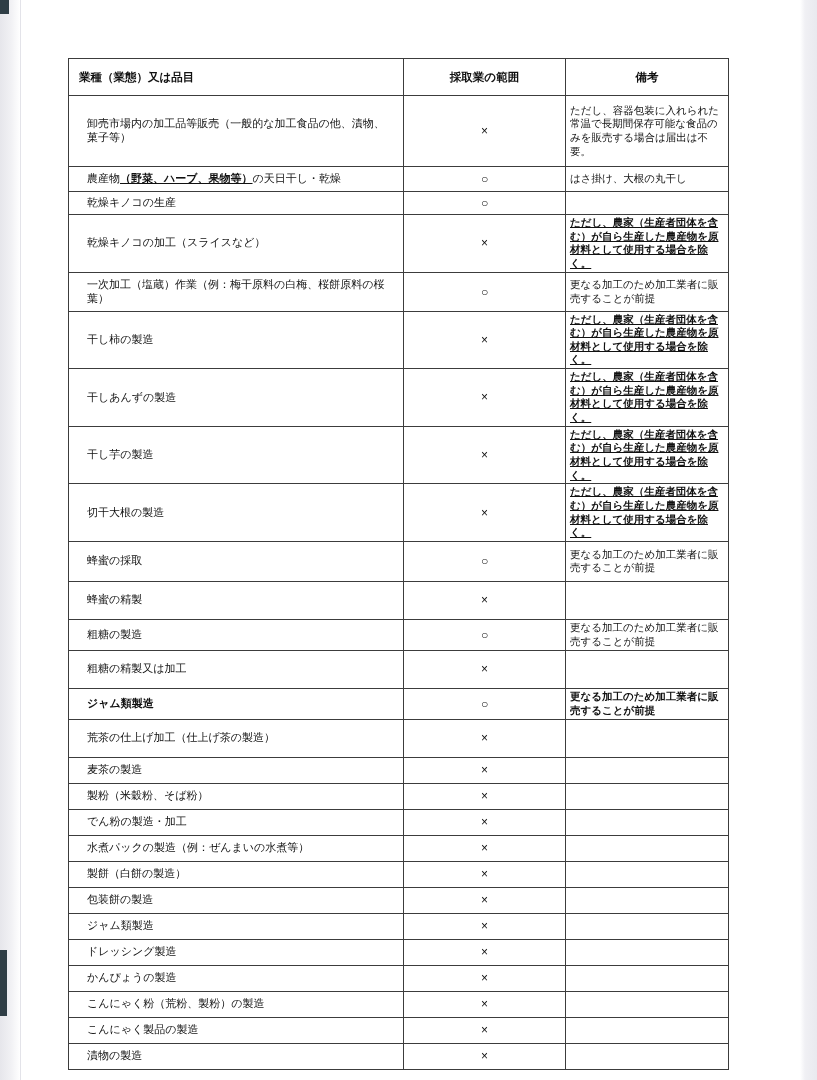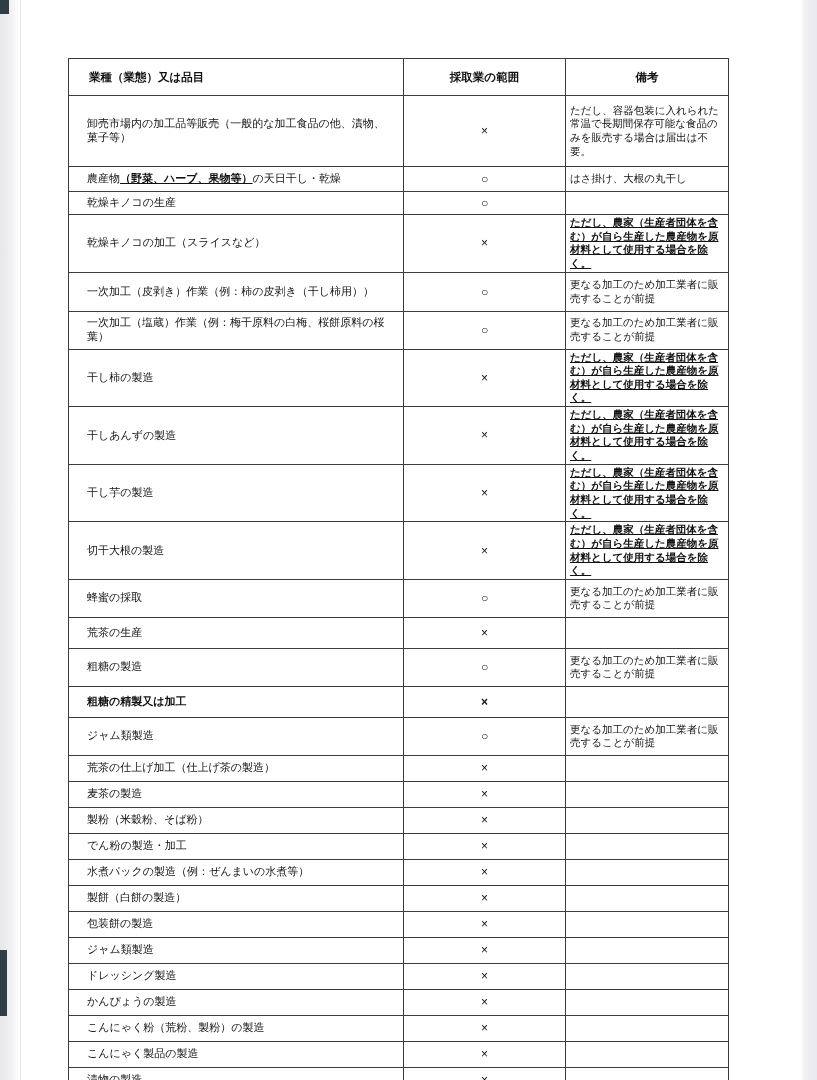--- a/index.html
+++ b/index.html
@@ -43,21 +43,21 @@
     border: 1px solid #3c3c3c;
     vertical-align: middle;
     overflow: hidden;
   }
   .scope-table col.c1 { width: 335px; }
   .scope-table col.c2 { width: 162px; }
   .scope-table col.c3 { width: 163px; }
 
   .scope-table thead tr { height: 37px; }
   .scope-table th { font-weight: bold; font-size: 11.5px; }
-  .scope-table th.c1 { text-align: left; padding: 2px 20px; }
+  .scope-table th.c1 { text-align: left; padding: 2px 10px; }
   .scope-table th.c2, .scope-table th.c3 { text-align: center; padding: 2px; }
 
   .scope-table td.c1 { font-size: 11px; text-align: left; padding: 2px 18px; line-height: 1.25; }
   .scope-table td.c2 { font-size: 12px; text-align: center; padding: 1px; }
   .scope-table td.c3 { font-size: 10.5px; text-align: left; padding: 1px 4px; line-height: 1.3; }
 
   .u { text-decoration: underline; text-underline-offset: 1px; font-weight: bold; }
 
   
   tbody tr:nth-child(1)  { height: 71px; }
@@ -112,25 +112,20 @@
           <td class="c1"><span>乾燥キノコの生産</span></td>
           <td class="c2">○</td>
           <td class="c3"></td>
         </tr>
         <tr>
           <td class="c1"><span>乾燥キノコの加工（スライスなど）</span></td>
           <td class="c2">×</td>
           <td class="c3"><span class="u">ただし、農家（生産者団体を含む）が自ら生産した農産物を原材料として使用する場合を除く。</span></td>
         </tr>
         <tr>
-          <td class="c1"><span>一次加工（皮剥き）作業（例：柿の皮剥き（干し柿用））</span></td>
-          <td class="c2">○</td>
-          <td class="c3"><span>更なる加工のため加工業者に販売することが前提</span></td>
-        </tr>
-        <tr>
           <td class="c1"><span>一次加工（塩蔵）作業（例：梅干原料の白梅、桜餅原料の桜葉）</span></td>
           <td class="c2">○</td>
           <td class="c3"><span>更なる加工のため加工業者に販売することが前提</span></td>
         </tr>
         <tr>
           <td class="c1"><span>干し柿の製造</span></td>
           <td class="c2">×</td>
           <td class="c3"><span class="u">ただし、農家（生産者団体を含む）が自ら生産した農産物を原材料として使用する場合を除く。</span></td>
         </tr>
         <tr>
@@ -147,21 +142,21 @@
           <td class="c1"><span>切干大根の製造</span></td>
           <td class="c2">×</td>
           <td class="c3"><span class="u">ただし、農家（生産者団体を含む）が自ら生産した農産物を原材料として使用する場合を除く。</span></td>
         </tr>
         <tr>
           <td class="c1"><span>蜂蜜の採取</span></td>
           <td class="c2">○</td>
           <td class="c3"><span>更なる加工のため加工業者に販売することが前提</span></td>
         </tr>
         <tr>
-          <td class="c1"><span>荒茶の生産</span></td>
+          <td class="c1"><span>蜂蜜の精製</span></td>
           <td class="c2">×</td>
           <td class="c3"></td>
         </tr>
         <tr>
           <td class="c1"><span>粗糖の製造</span></td>
           <td class="c2">○</td>
           <td class="c3"><span>更なる加工のため加工業者に販売することが前提</span></td>
         </tr>
         <tr>
           <td class="c1"><span>粗糖の精製又は加工</span></td>

